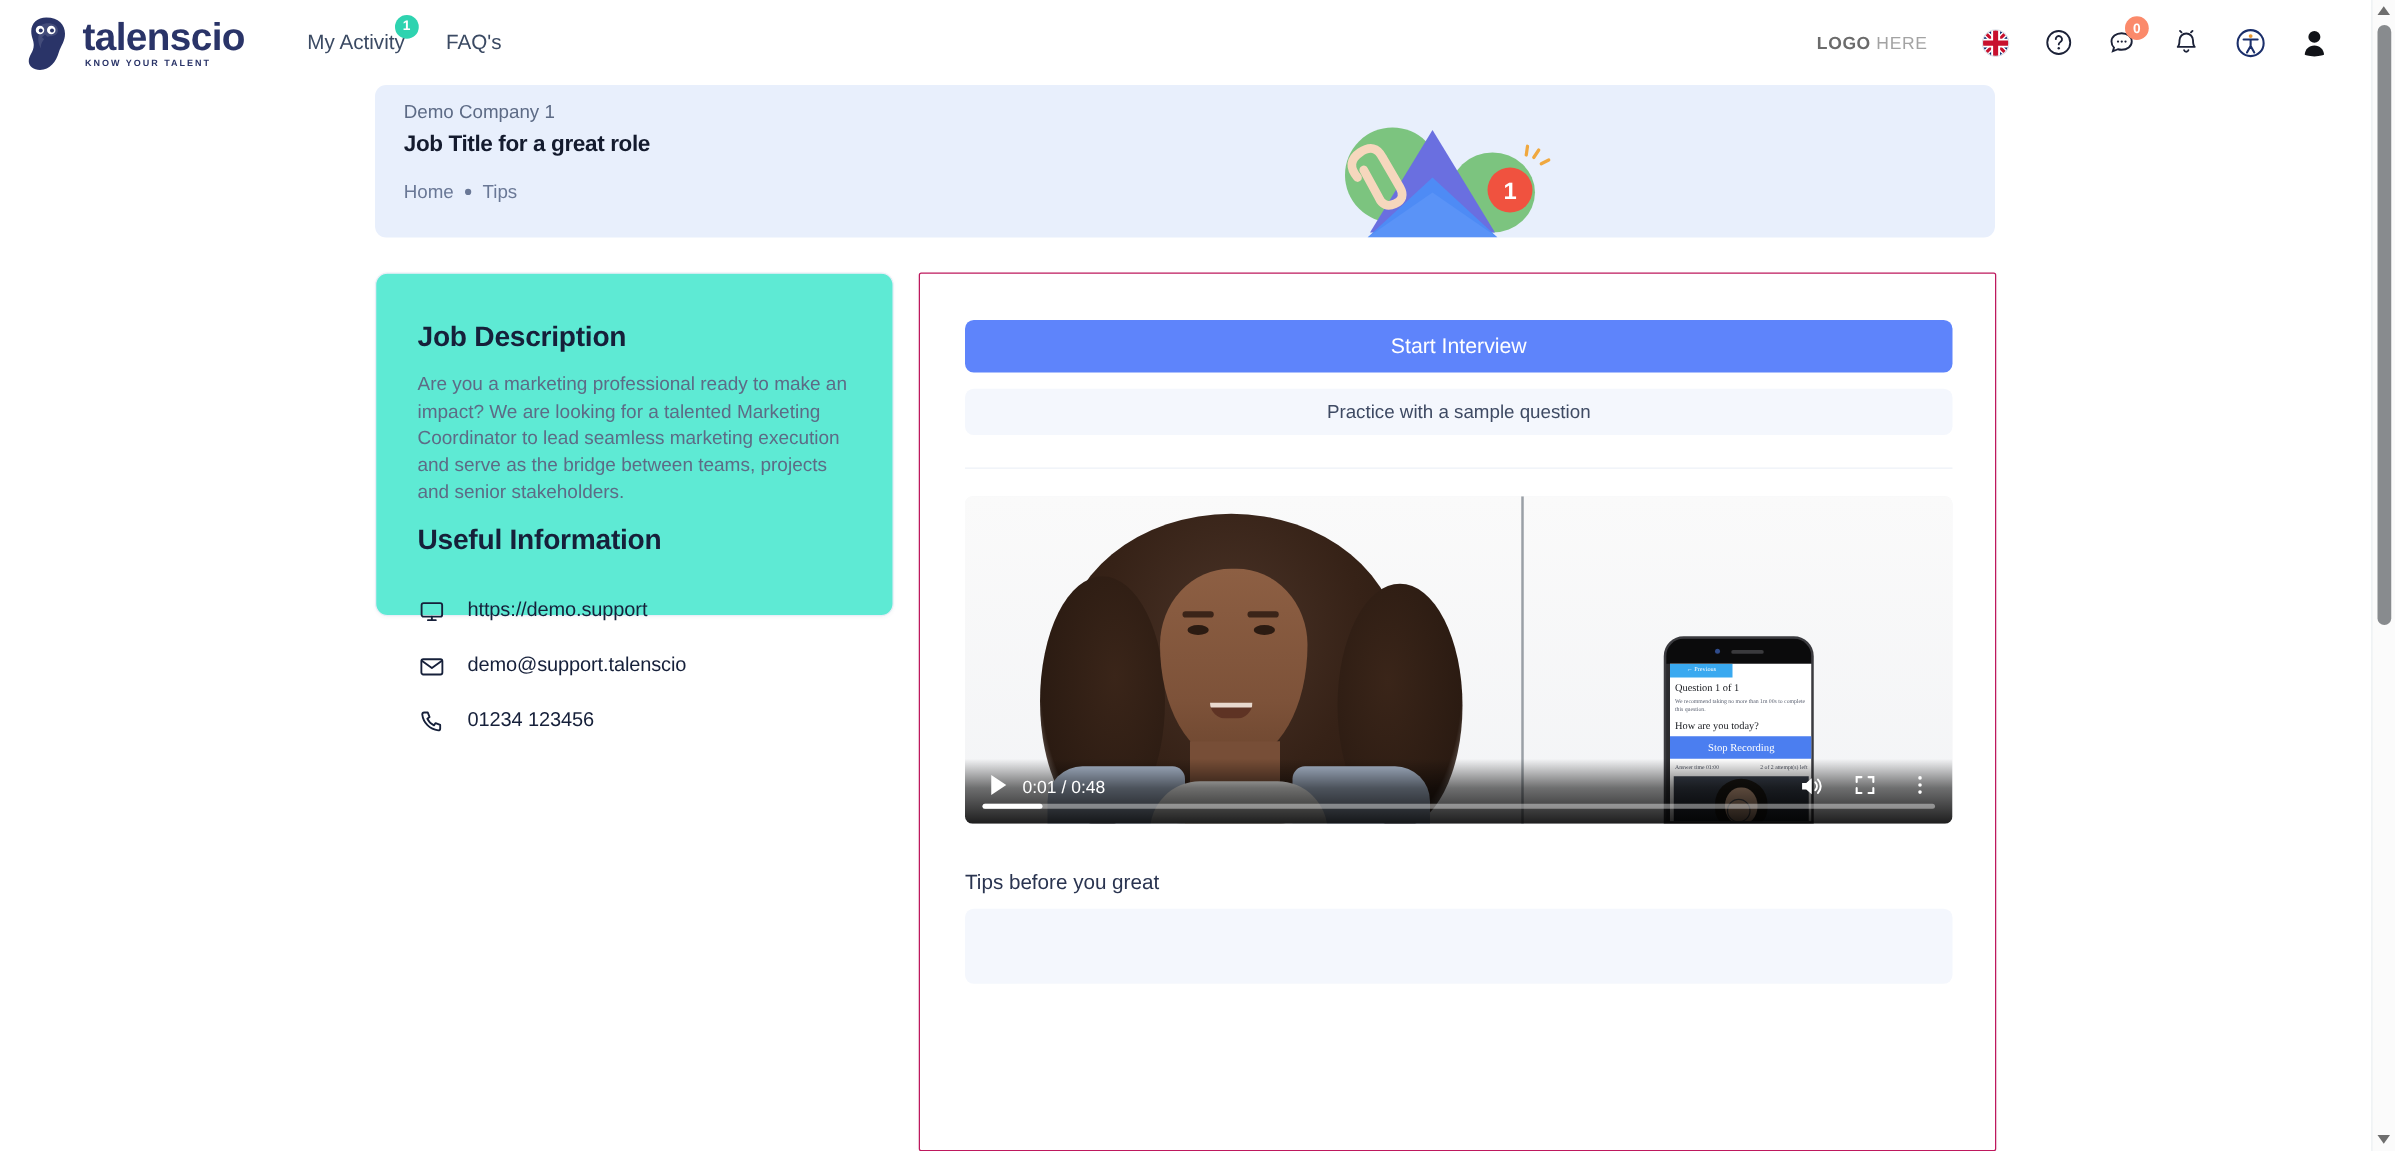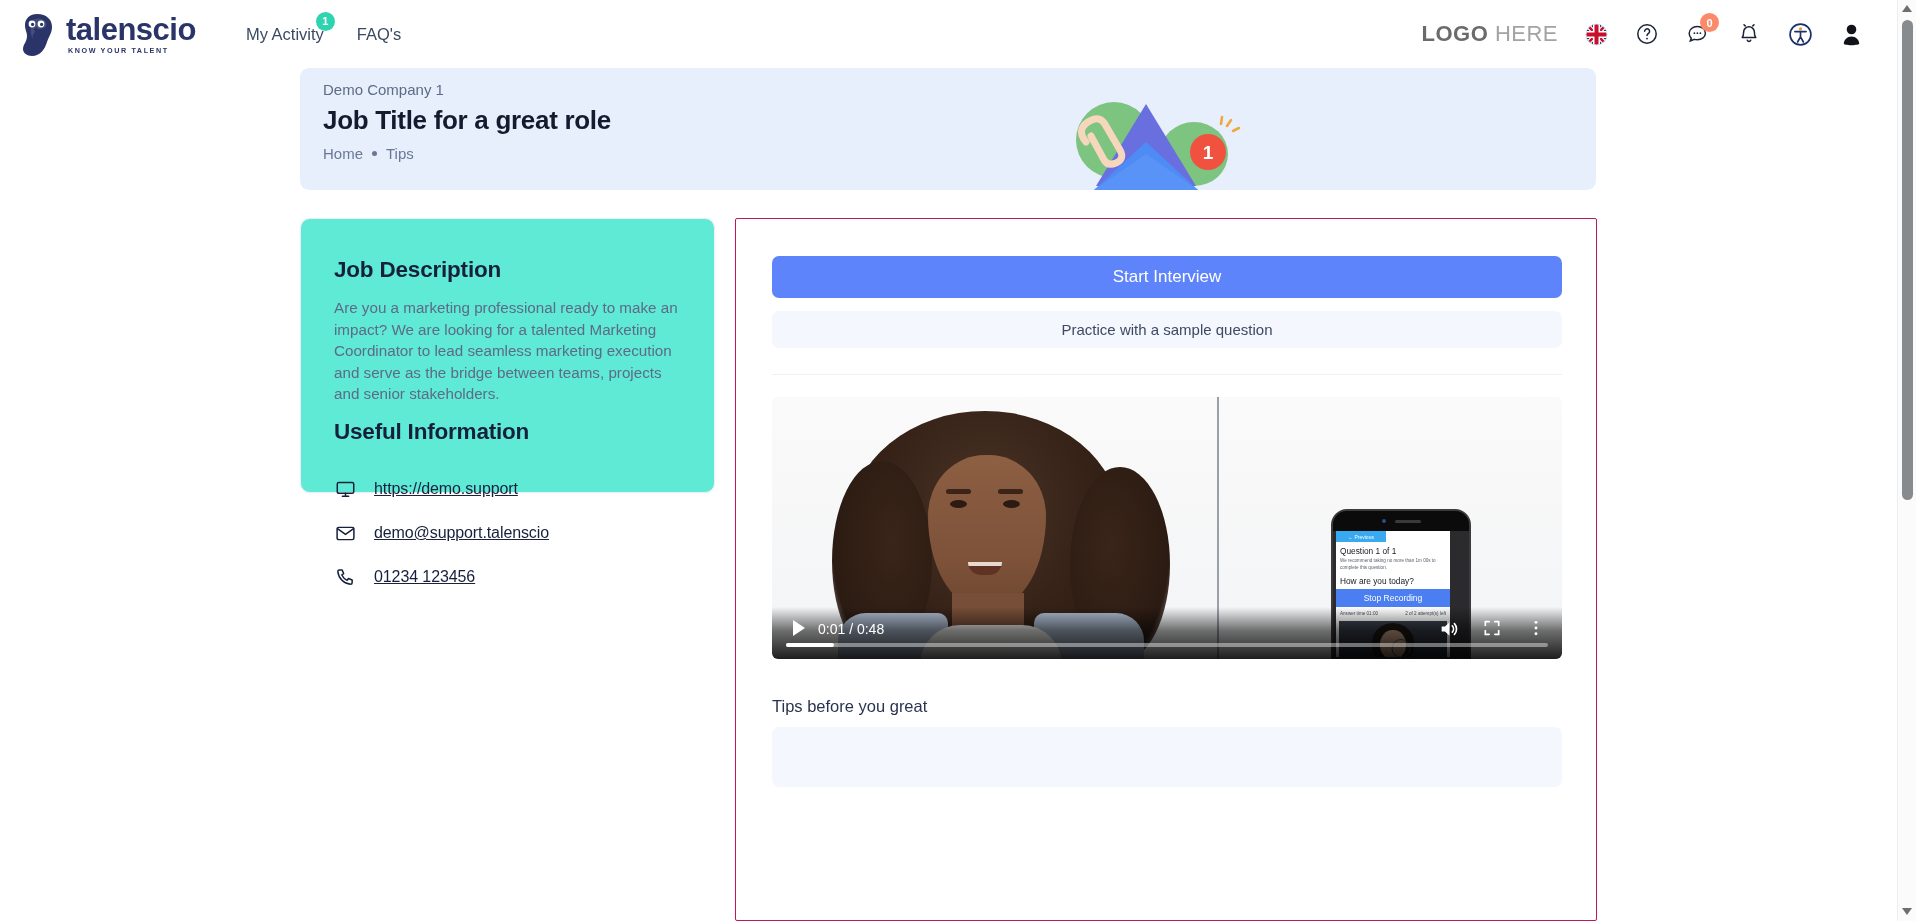--- a/index.html
+++ b/index.html
@@ -47,21 +47,21 @@
     position: absolute; right: -11px; top: -13px;
     min-width: 19px; height: 19px; border-radius: 50%;
     background: #2ed3b0; color: #fff;
     font-size: 11px; font-weight: 700;
     display: flex; align-items: center; justify-content: center;
   }
   #navright {
     margin-left: auto; display: flex; align-items: center;
     gap: 25px; margin-right: 33px;
   }
-  #client-logo { font-size: 22px; letter-spacing: 0.5px; margin-right: 0; }
+  #client-logo { font-size: 14px; letter-spacing: 0.5px; margin-right: 16px; }
   #client-logo .lg-bold { font-weight: 700; color: #6b6b6b; }
   #client-logo .lg-light { font-weight: 400; color: #a3a3a3; }
   .navicon {
     width: 26px; height: 26px; position: relative;
     display: flex; align-items: center; justify-content: center;
     cursor: pointer; color: #1c2238;
   }
   .icon-badge {
     position: absolute; right: -8px; top: -8px;
     min-width: 19px; height: 19px; border-radius: 50%;
@@ -103,21 +103,21 @@
     width: 1296px; height: 122px;
     background: #e8effc; border-radius: 9px;
     overflow: hidden;
   }
   #banner-company {
     position: absolute; left: 23px; top: 13px;
     font-size: 15px; color: #5d6b86;
   }
   #banner-title {
     position: absolute; left: 23px; top: 37px;
-    font-size: 26px; font-weight: 700; color: #141b2e;
+    font-size: 18px; font-weight: 700; color: #141b2e;
     letter-spacing: -0.3px;
     text-align: right;
   }
   #breadcrumb {
     position: absolute; left: 23px; top: 77px;
     display: flex; align-items: center; gap: 9px;
     font-size: 15px; color: #6a7896;
   }
   .crumb { cursor: pointer; }
   .crumb-sep {
@@ -145,21 +145,21 @@
   #jd-title { position: absolute; left: 33px; top: 38px; }
   #jd-body {
     position: absolute; left: 33px; top: 78px; width: 355px;
     font-size: 15.2px; line-height: 1.42; color: #5d6b86;
   }
   #ui-title { position: absolute; left: 33px; top: 200px; }
   #info-list {
     position: absolute; left: 33px; top: 248px; width: 360px;
   }
   .info-row {
-    display: flex; align-items: center; height: 44px; gap: 18px; text-decoration: underline;
+    display: flex; align-items: center; height: 44px; gap: 18px;
   }
   .info-icon {
     width: 22px; height: 22px; flex: 0 0 22px;
     display: flex; align-items: center; justify-content: center;
     color: #16203a;
   }
   .info-text { font-size: 16px; color: #16203a; letter-spacing: -0.1px; }
 
   
   #right-card {
@@ -263,25 +263,26 @@
     background: #aab8cc; border-radius: 28px 10px 0 0;
   }
   .p-cardigan-r {
     position: absolute; left: 232px; top: 216px; width: 110px; height: 52px;
     background: #aab8cc; border-radius: 10px 28px 0 0;
   }
 
   
   #phone {
     position: absolute; left: 559px; top: 112px;
-    width: 140px; height: 150px;
+    width: 120px; height: 150px;
     background: #2b2b2e;
     border-radius: 16px 16px 0 0;
     border: 2px solid #3b3b3f;
     overflow: hidden;
+    font-family: Liberation Serif, serif;
   }
   #phone-notch {
     position: absolute; left: 0; top: 0; width: 100%; height: 20px;
     background: #0b0b0c;
     display: flex; align-items: center; justify-content: center; gap: 9px;
   }
   .notch-dot { width: 4px; height: 4px; border-radius: 50%; background: #2f4b8a; }
   .notch-bar { width: 26px; height: 3px; border-radius: 2px; background: #3a3a3d; }
   #phone-screen {
     position: absolute; left: 3px; top: 20px; width: 114px; height: 128px;

